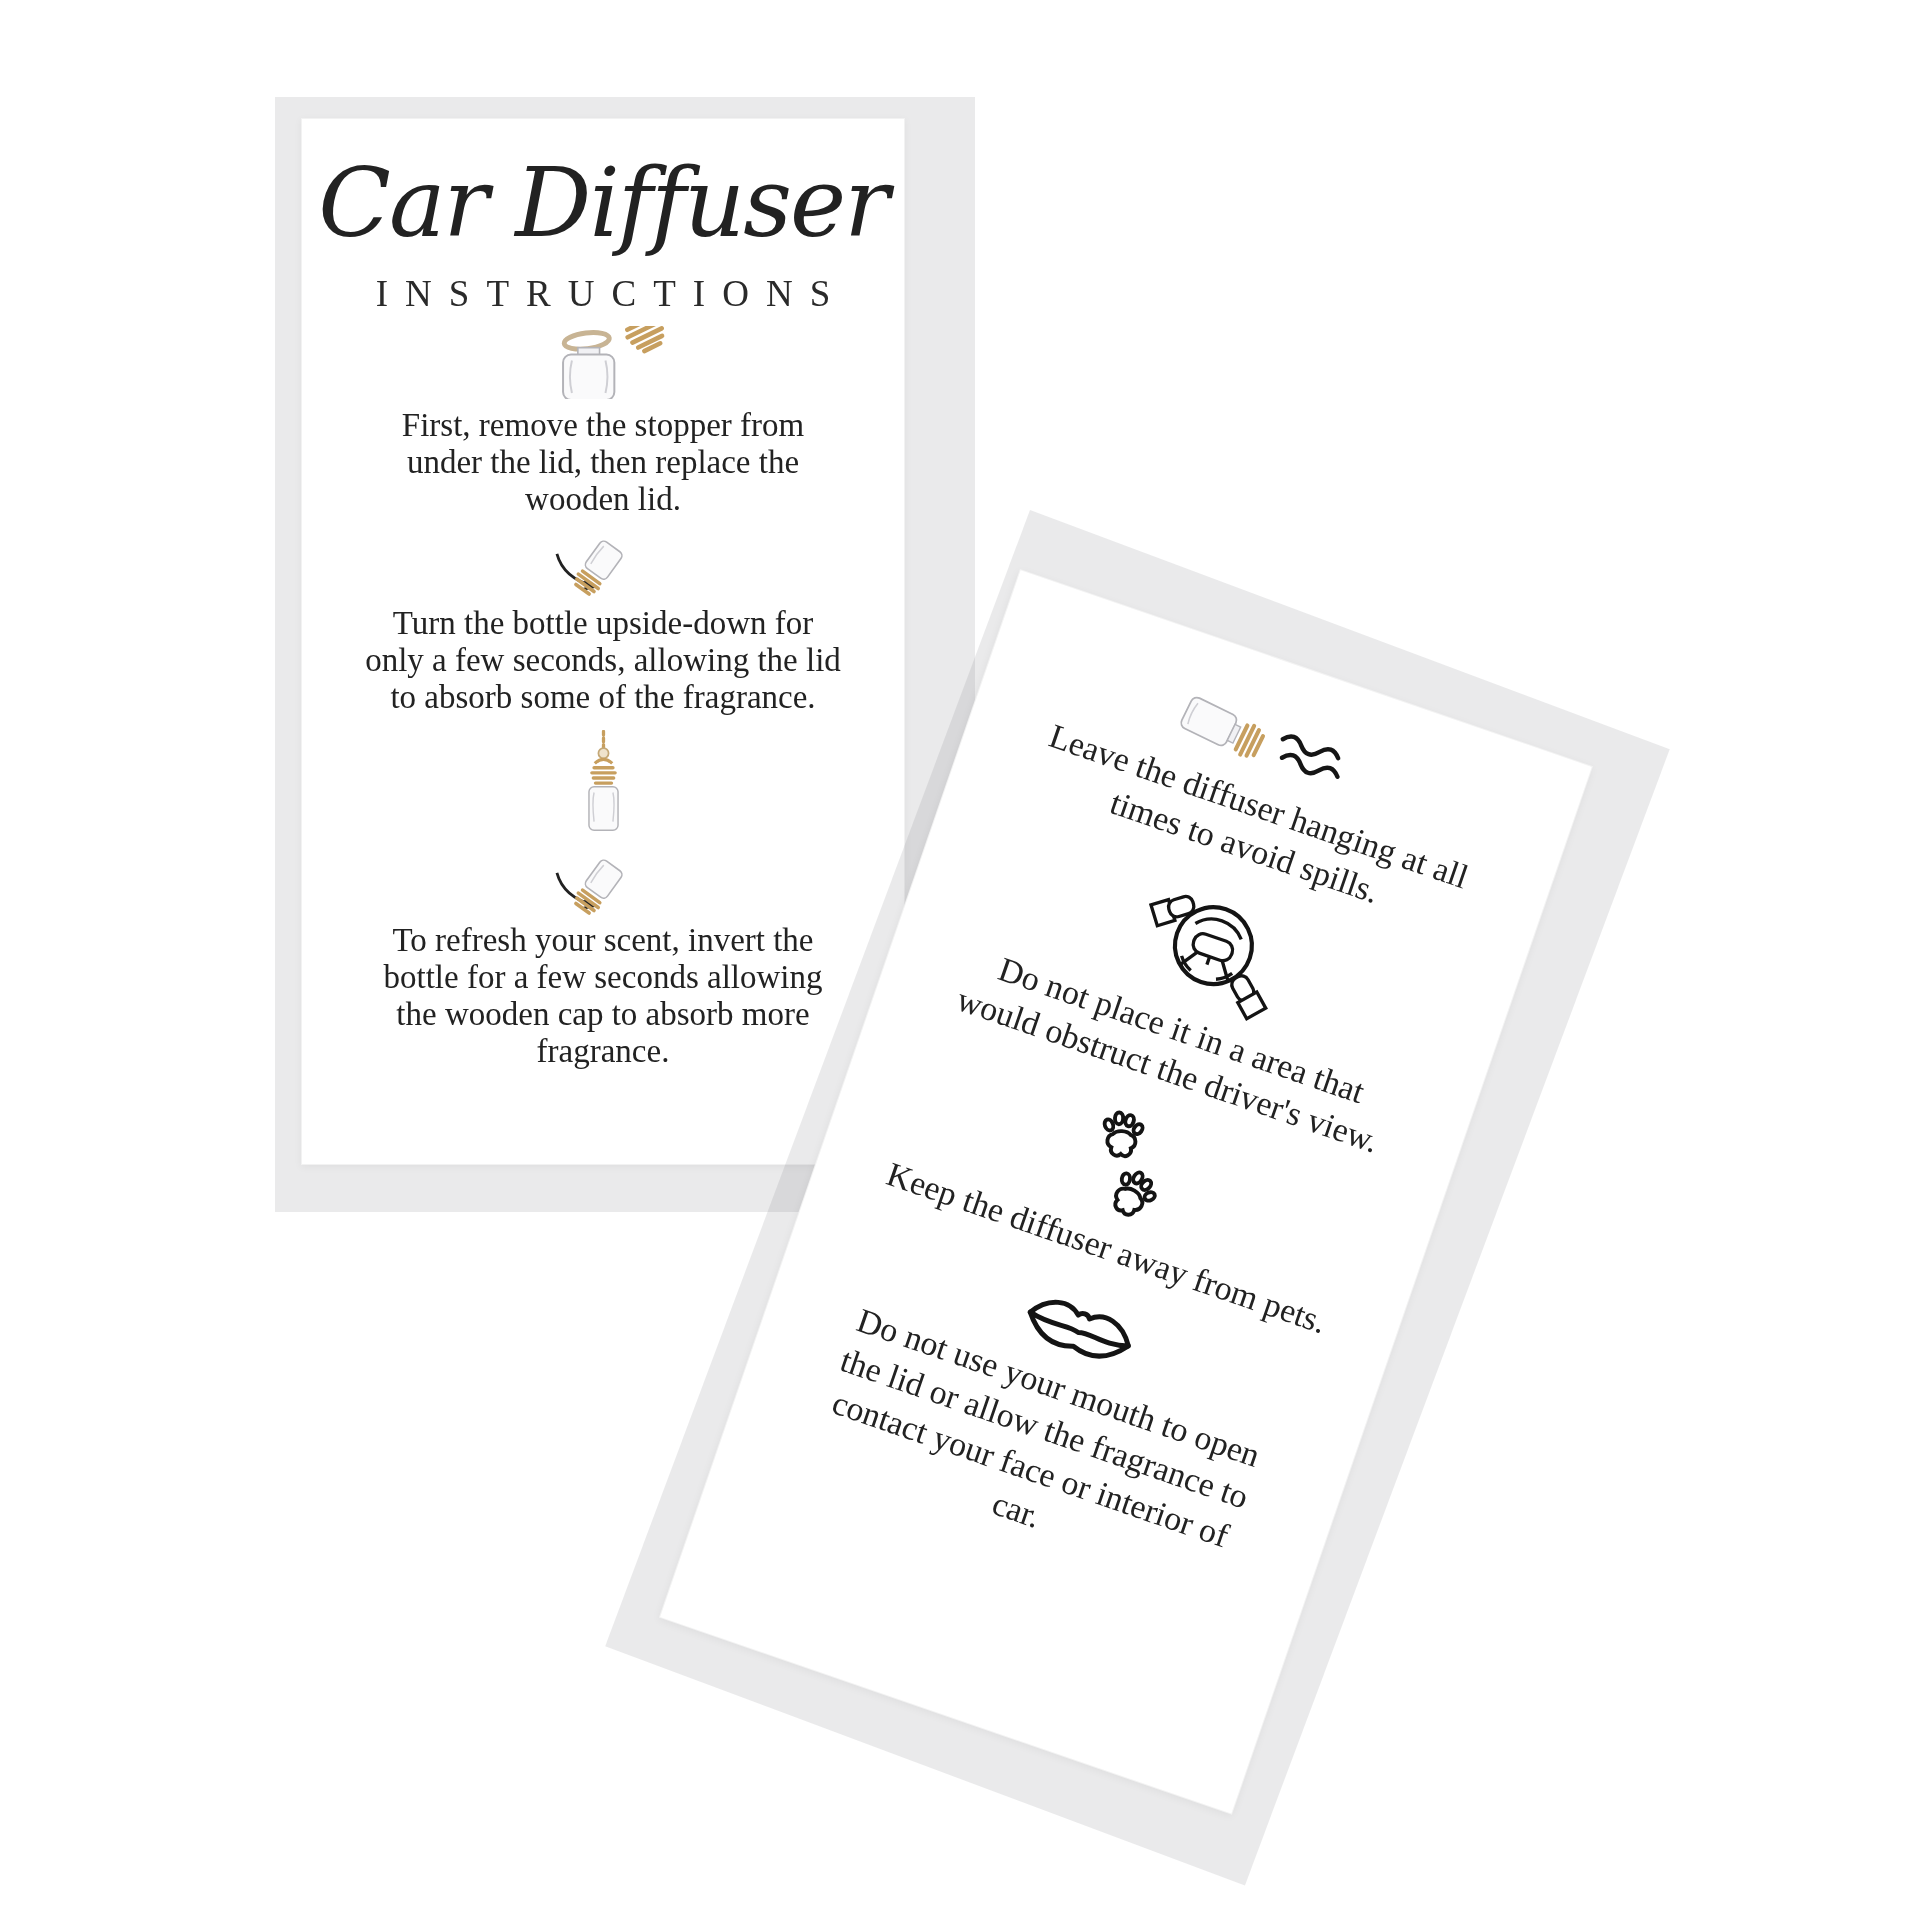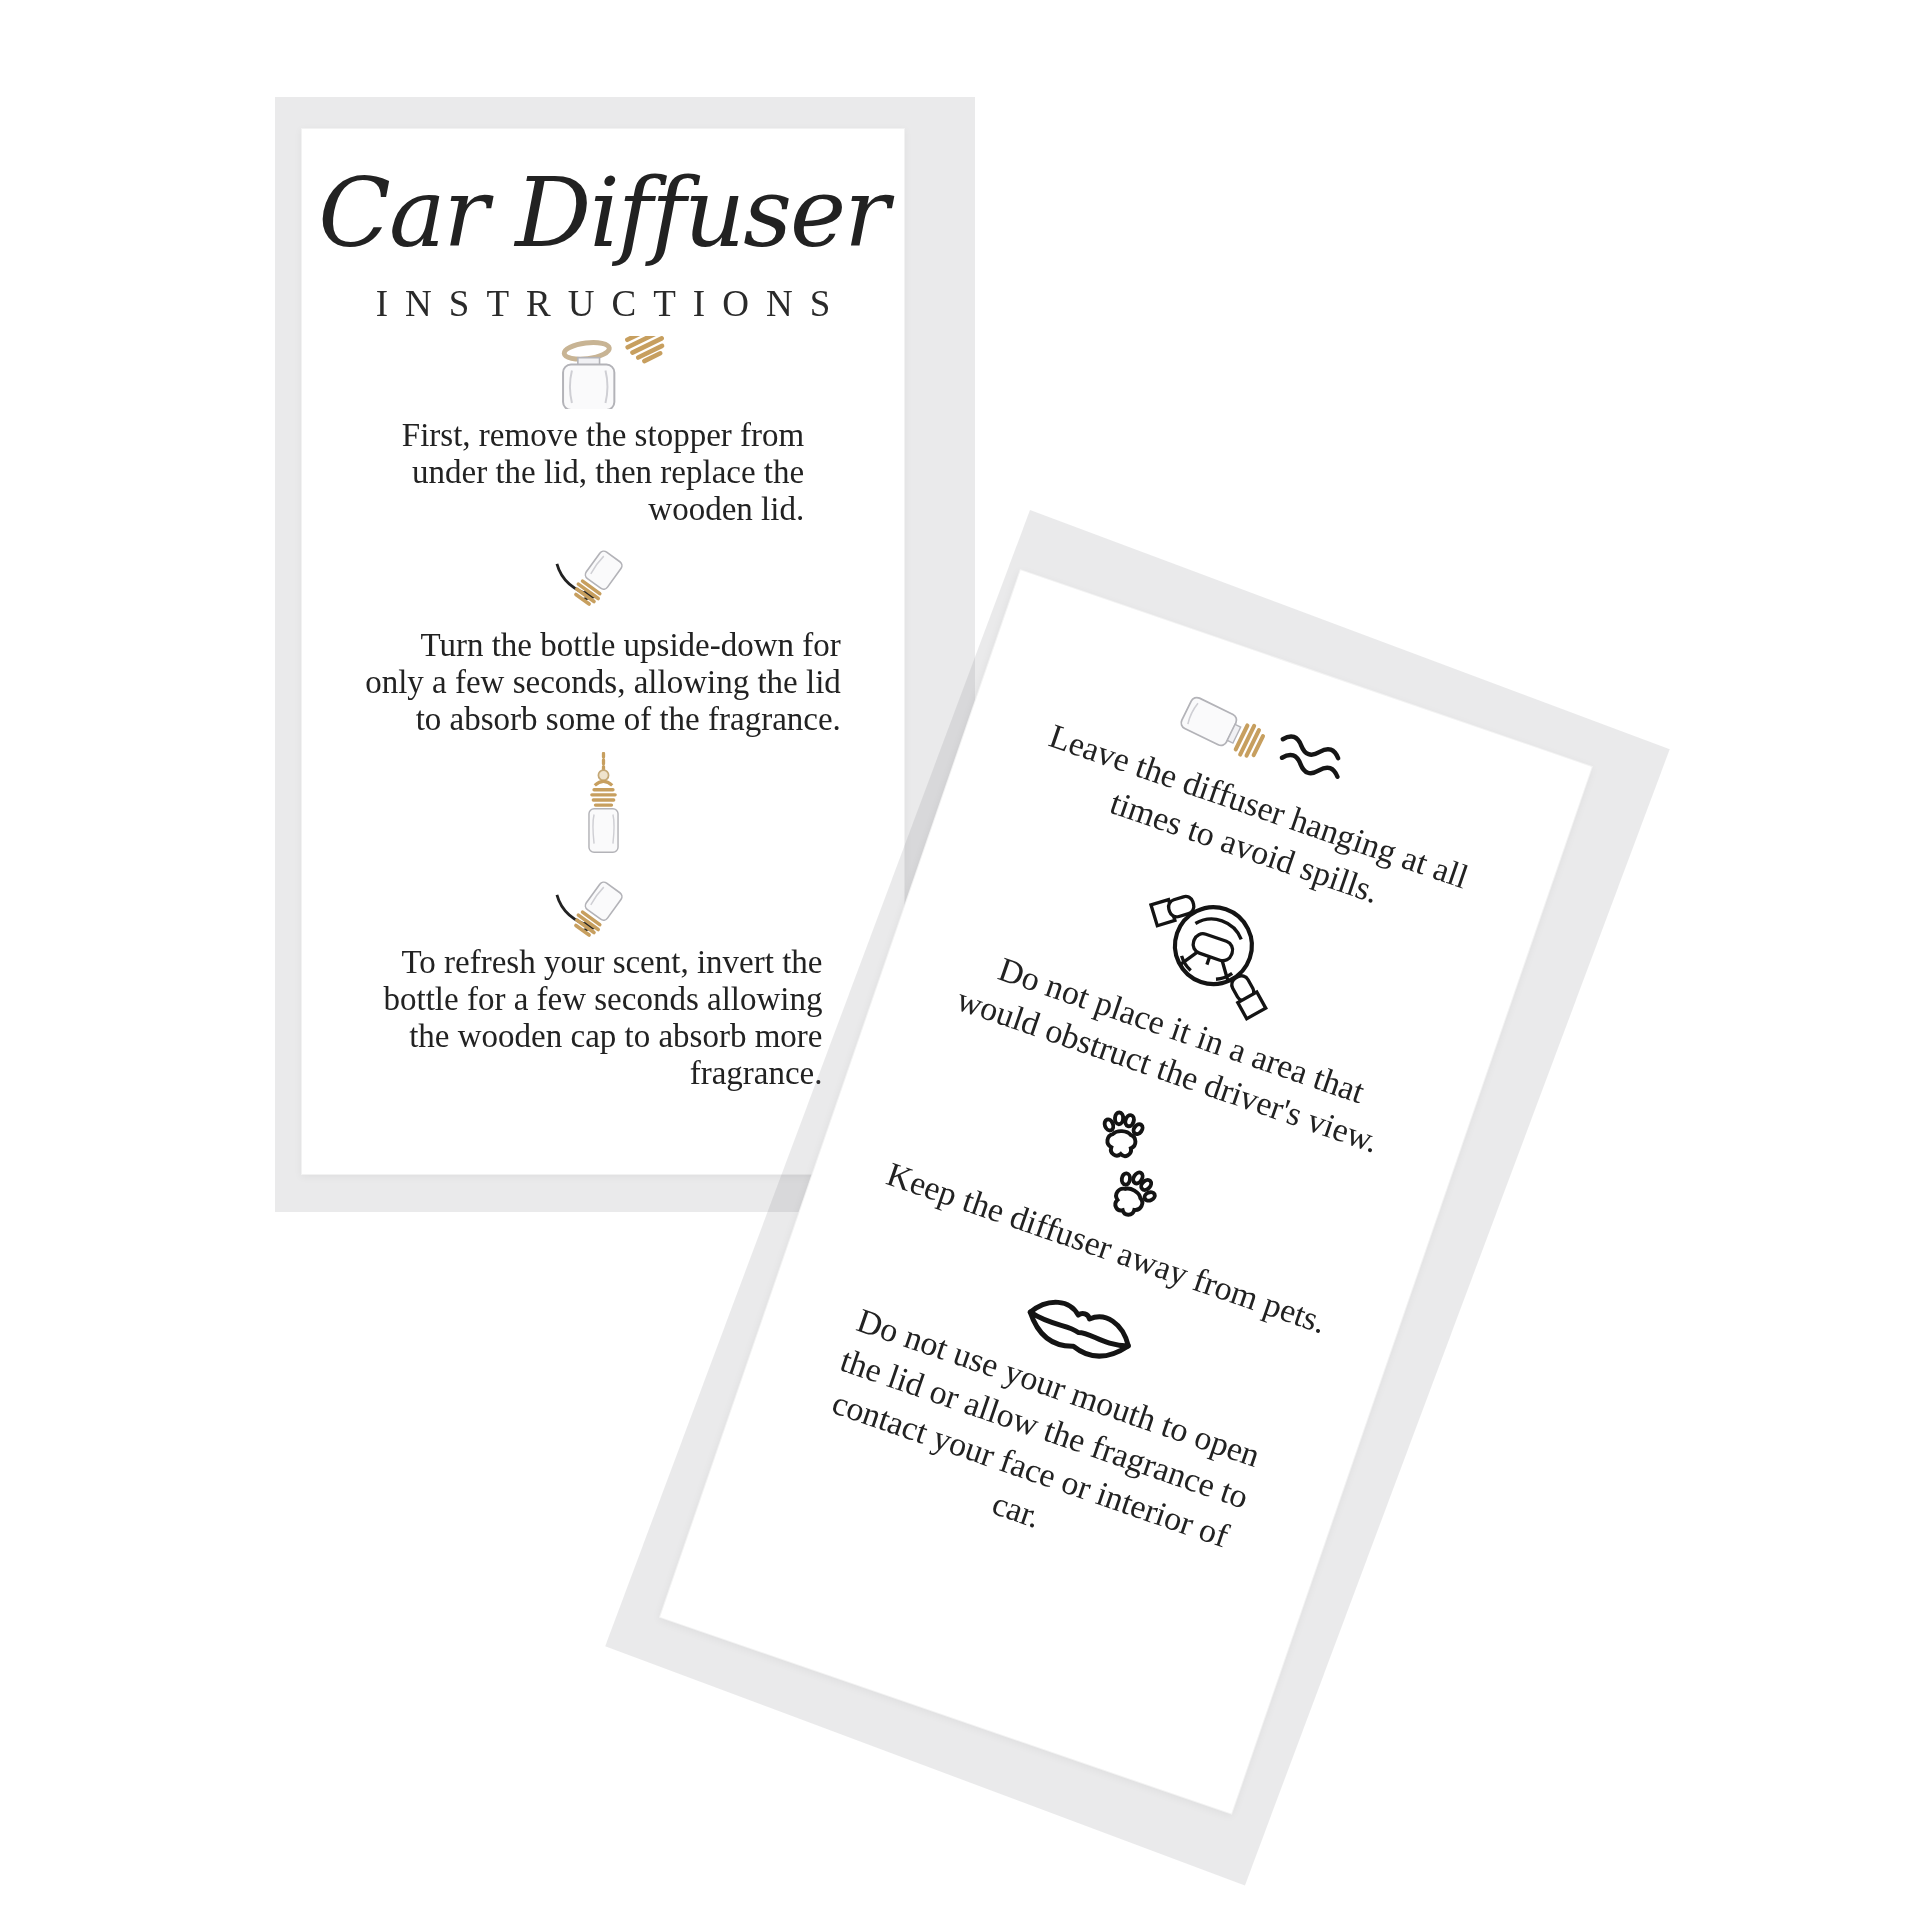--- a/index.html
+++ b/index.html
@@ -8,37 +8,37 @@
     font-family:"Liberation Serif","DejaVu Serif",serif;color:#1e1e1e;
   }
   .mat{position:absolute;background:rgba(126,126,132,0.16);}
   .mat-left{left:275px;top:97px;width:700px;height:1115px;}
   .mat-right{left:1030px;top:510px;width:683px;height:1213px;transform:rotate(20.5deg);transform-origin:top left;}
   .card{
     position:absolute;background:#ffffff;border:1px solid rgba(0,0,0,0.05);
     box-shadow:0 2px 8px rgba(0,0,0,0.05);
     display:flex;flex-direction:column;align-items:center;text-align:center;box-sizing:border-box;
   }
-  .card-front{left:301px;top:128px;width:604px;height:1047px;padding-top:36px;text-align:right;}
+  .card-front{left:301px;top:118px;width:604px;height:1047px;padding-top:36px;}
   .card-back{left:1020px;top:569px;width:606px;height:1109px;transform:rotate(19deg);transform-origin:top left;padding-top:46px;}
   .title-script{
     font-size:95px;line-height:1.02;font-style:italic;font-family:"DejaVu Serif","Liberation Serif",serif;
     color:#222;letter-spacing:-2px;
   }
   .title-caps{
     margin-top:20px;font-size:37px;line-height:1.2;letter-spacing:0.46em;color:#2a2a2a;
     padding-left:0.46em;
   }
   .step-text{white-space:pre-line;}
   .card-front .step-text{font-size:33px;line-height:1.12;color:#222;}
   .card-back .step-text{font-size:34px;line-height:1.26;color:#222;}
   .f-icon1{margin-top:10px;}
   .f-text1{margin-top:8px;}
   .f-icon2{margin-top:18px;}
-  .f-text2{margin-top:14px;}
+  .f-text2{margin-top:2px;}
   .f-icon3{margin-top:14px;}
   .f-text3{margin-top:6px;}
   .f-icon4{margin-top:16px;}
   .f-text4{}
   .b-icon{margin-top:26px;}
   .b-icon-first{margin-top:0;}
   .b-text{margin-top:8px;}
   svg{display:block;}
 </style>
 </head>

